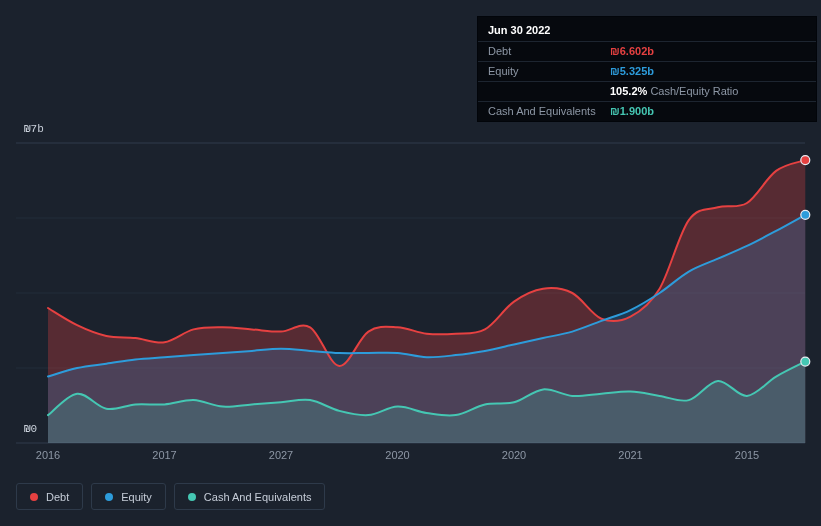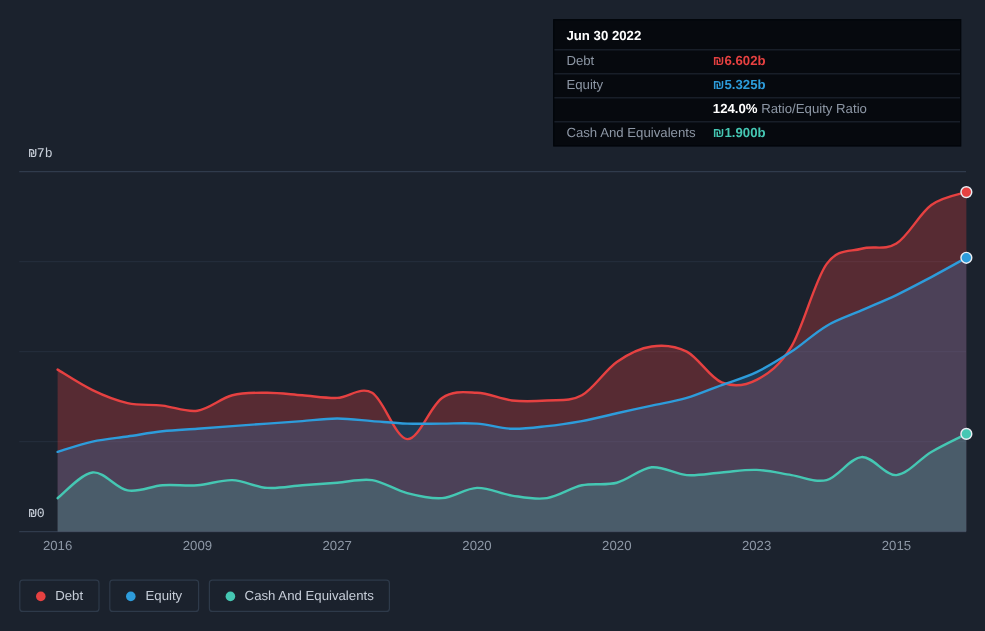--- a/index.html
+++ b/index.html
@@ -18,21 +18,21 @@
   .x-tick{position:absolute;transform:translateX(-50%);font-size:11px;color:#8d97a5;}
   .legend{position:absolute;left:16px;top:483px;display:flex;gap:8px;}
   .legend-item{
     display:flex;align-items:center;gap:8px;
     border:1px solid #2e3a4a;border-radius:3px;
     padding:0 13px;height:27px;box-sizing:border-box;
     color:#c6cdd8;font-size:11px;cursor:pointer;background:transparent;
   }
   .dot{width:8px;height:8px;border-radius:50%;flex:none;}
   .tooltip{
-    position:absolute;top:16px;right:20px;width:340px;
+    position:absolute;top:16px;right:4px;width:340px;
     background:#06090e;border:1px solid #02050a;font-size:11px;box-sizing:border-box;
   }
   .tt-title{padding:7px 10px 5px;font-weight:bold;color:#fff;}
   .tt-row{display:flex;align-items:baseline;border-top:1px solid #1d2530;padding:2px 10px;line-height:15px;}
   .tt-label{width:122px;flex:none;color:#8d97a5;}
   .tt-value{font-weight:bold;}
   .c-debt{color:#e64141;}
   .c-equity{color:#2d9cdb;}
   .c-cash{color:#45c7b3;}
   .c-white{color:#fff;}
@@ -46,21 +46,21 @@
   <div class="tt-row">
     <span class="tt-label">Debt</span>
     <span class="tt-value c-debt">₪6.602b</span>
   </div>
   <div class="tt-row">
     <span class="tt-label">Equity</span>
     <span class="tt-value c-equity">₪5.325b</span>
   </div>
   <div class="tt-row">
     <span class="tt-label"></span>
-    <span class="tt-value"><span class="c-white">124.0%</span>&nbsp;<span class="c-gray">Ratio/Equity Ratio</span></span>
+    <span class="tt-value"><span class="c-white">105.2%</span>&nbsp;<span class="c-gray">Cash/Equity Ratio</span></span>
   </div>
   <div class="tt-row">
     <span class="tt-label">Cash And Equivalents</span>
     <span class="tt-value c-cash">₪1.900b</span>
   </div>
 </div>
 
 <span class="y-label" id="ylab-top">₪7b</span>
 <span class="y-label" id="ylab-bottom">₪0</span>
 
@@ -78,25 +78,25 @@
       <path d="M32,233.57142857142856C36.9,232.1 51.4,227.1 61.1,225.0C70.8,222.9 80.5,222.1 90.3,220.7C100.0,219.3 109.7,217.5 119.4,216.4C129.1,215.4 138.8,215.0 148.5,214.3C158.2,213.6 167.9,212.9 177.6,212.1C187.3,211.4 197.0,210.7 206.8,210.0C216.5,209.3 226.2,208.6 235.9,207.9C245.6,207.1 255.3,205.7 265.0,205.7C274.7,205.7 284.4,207.1 294.1,207.9C303.8,208.6 313.5,209.6 323.3,210.0C333.0,210.4 342.7,210.0 352.4,210.0C362.1,210.0 371.8,209.3 381.5,210.0C391.2,210.7 400.9,213.9 410.6,214.3C420.3,214.6 430.0,213.2 439.8,212.1C449.5,211.1 459.2,209.6 468.9,207.9C478.6,206.1 488.3,203.6 498.0,201.4C507.7,199.3 517.4,197.1 527.1,195.0C536.8,192.9 546.5,191.4 556.3,188.6C566.0,185.7 575.7,181.4 585.4,177.9C595.1,174.3 604.8,171.8 614.5,167.1C624.2,162.5 633.9,156.4 643.6,150.0C653.3,143.6 663.0,134.3 672.8,128.6C682.5,122.9 692.2,120.0 701.9,115.7C711.6,111.4 721.3,107.5 731.0,102.9C740.7,98.2 750.4,93.0 760.1,87.9C769.8,82.7 784.4,74.5 789.3,71.8" fill="none" stroke="#2d9cdb" stroke-width="2" stroke-linejoin="round" stroke-linecap="round"></path>
       <path d="M32,272.14285714285717C36.9,268.6 51.4,251.8 61.1,250.7C70.8,249.6 80.5,263.9 90.3,265.7C100.0,267.5 109.7,262.1 119.4,261.4C129.1,260.7 138.8,262.1 148.5,261.4C158.2,260.7 167.9,256.8 177.6,257.1C187.3,257.5 197.0,262.9 206.8,263.6C216.5,264.3 226.2,262.1 235.9,261.4C245.6,260.7 255.3,260.0 265.0,259.3C274.7,258.6 284.4,255.7 294.1,257.1C303.8,258.6 313.5,265.4 323.3,267.9C333.0,270.4 342.7,272.9 352.4,272.1C362.1,271.4 371.8,263.9 381.5,263.6C391.2,263.2 400.9,268.6 410.6,270.0C420.3,271.4 430.0,273.6 439.8,272.1C449.5,270.7 459.2,263.6 468.9,261.4C478.6,259.3 488.3,261.8 498.0,259.3C507.7,256.8 517.4,247.5 527.1,246.4C536.8,245.4 546.5,252.1 556.3,252.9C566.0,253.6 575.7,251.4 585.4,250.7C595.1,250.0 604.8,248.2 614.5,248.6C624.2,248.9 633.9,251.4 643.6,252.9C653.3,254.3 663.0,259.6 672.8,257.1C682.5,254.6 692.2,238.6 701.9,237.9C711.6,237.1 721.3,253.6 731.0,252.9C740.7,252.1 750.4,239.3 760.1,233.6C769.8,227.9 784.4,221.1 789.3,218.6" fill="none" stroke="#45c7b3" stroke-width="2" stroke-linejoin="round" stroke-linecap="round"></path>
       <circle cx="789.3" cy="17.1" r="4.5" fill="#e64141" stroke="#e9edf3" stroke-width="1.2"></circle>
       <circle cx="789.3" cy="71.8" r="4.5" fill="#2d9cdb" stroke="#e9edf3" stroke-width="1.2"></circle>
       <circle cx="789.3" cy="218.6" r="4.5" fill="#45c7b3" stroke="#e9edf3" stroke-width="1.2"></circle>
     </svg>
 </div>
 
 <div class="x-axis">
   <span class="x-tick" style="left:48px">2016</span>
-  <span class="x-tick" style="left:164.5px">2009</span>
+  <span class="x-tick" style="left:164.5px">2017</span>
   <span class="x-tick" style="left:281px">2027</span>
   <span class="x-tick" style="left:397.5px">2020</span>
   <span class="x-tick" style="left:514px">2020</span>
-  <span class="x-tick" style="left:630.5px">2023</span>
+  <span class="x-tick" style="left:630.5px">2021</span>
   <span class="x-tick" style="left:747px">2015</span>
 </div>
 
 <div class="legend">
   <div class="legend-item">
     <span class="dot" style="background: rgb(230, 65, 65);"></span>
     <span>Debt</span>
   </div>
   <div class="legend-item">
     <span class="dot" style="background: rgb(45, 156, 219);"></span>

